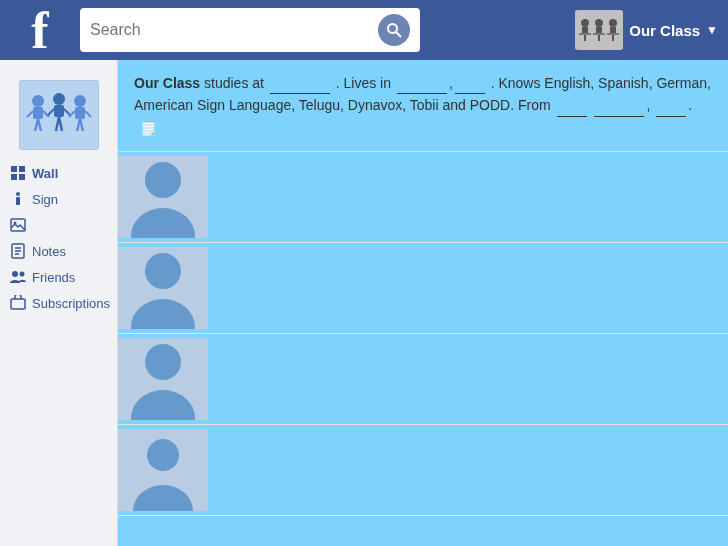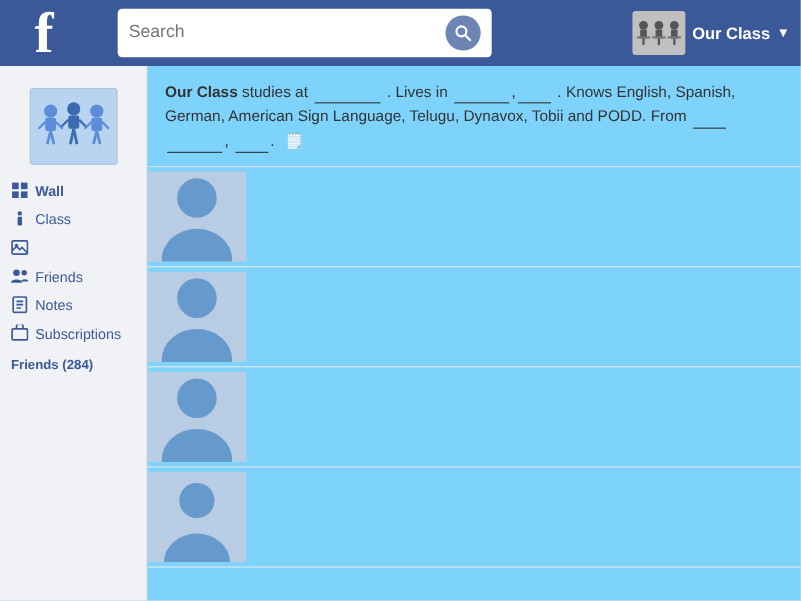--- a/index.html
+++ b/index.html
@@ -36,21 +36,20 @@
     }
 
     .search-bar {
       flex: 1;
       display: flex;
       align-items: center;
       background: white;
       border-radius: 4px;
       padding: 6px 10px;
       max-width: 340px;
-      margin-left: 27px;
     }
 
     .search-input {
       border: none;
       outline: none;
       font-size: 16px;
       color: #999;
       width: 100%;
       background: transparent;
     }
@@ -99,21 +98,21 @@
     }
 
     
     .main {
       display: flex;
       height: 486px;
     }
 
     
     .sidebar {
-      width: 134px;
+      width: 118px;
       background: #f0f2f5;
       border-right: 1px solid #ddd;
       padding-top: 10px;
       flex-shrink: 0;
     }
 
     .profile-pic-area {
       display: flex;
       justify-content: center;
       padding: 10px;
@@ -306,56 +305,55 @@
           <rect x="1" y="9" width="6" height="6"></rect>
           <rect x="9" y="9" width="6" height="6"></rect>
         </svg>
       <span>Wall</span>
     </div>
     <div class="nav-item">
       <svg class="nav-icon" viewBox="0 0 16 16" fill="#3b5998">
           <circle cx="8" cy="3" r="2"></circle>
           <rect x="6" y="6" width="4" height="8" rx="1"></rect>
         </svg>
-      <span>Class</span>
+      <span>Sign</span>
     </div>
     <div class="nav-item">
       <svg class="nav-icon" viewBox="0 0 16 16" fill="none" stroke="#3b5998" stroke-width="1.5">
           <rect x="1" y="2" width="14" height="12" rx="1"></rect>
           <circle cx="5" cy="6" r="1.5" fill="#3b5998" stroke="none"></circle>
           <path d="M1 11 l4-4 3 3 2-2 5 5" fill="none"></path>
         </svg>
+    </div>
+    <div class="nav-item">
+      <svg class="nav-icon" viewBox="0 0 16 16" fill="none" stroke="#3b5998" stroke-width="1.5">
+          <rect x="2" y="1" width="12" height="14" rx="1"></rect>
+          <line x1="5" y1="5" x2="11" y2="5"></line>
+          <line x1="5" y1="8" x2="11" y2="8"></line>
+          <line x1="5" y1="11" x2="9" y2="11"></line>
+        </svg>
+      <span>Notes</span>
     </div>
     <div class="nav-item">
       <svg class="nav-icon" viewBox="0 0 16 16" fill="#3b5998">
           <circle cx="5" cy="5" r="3"></circle>
           <path d="M0 14 c0-4 10-4 10 0"></path>
           <circle cx="12" cy="5" r="2.5"></circle>
           <path d="M9 13 c0-3 7-3 7 0"></path>
         </svg>
       <span>Friends</span>
     </div>
     <div class="nav-item">
       <svg class="nav-icon" viewBox="0 0 16 16" fill="none" stroke="#3b5998" stroke-width="1.5">
-          <rect x="2" y="1" width="12" height="14" rx="1"></rect>
-          <line x1="5" y1="5" x2="11" y2="5"></line>
-          <line x1="5" y1="8" x2="11" y2="8"></line>
-          <line x1="5" y1="11" x2="9" y2="11"></line>
-        </svg>
-      <span>Notes</span>
-    </div>
-    <div class="nav-item">
-      <svg class="nav-icon" viewBox="0 0 16 16" fill="none" stroke="#3b5998" stroke-width="1.5">
           <rect x="1" y="4" width="14" height="10" rx="1"></rect>
           <path d="M5 4 V2 a3 3 0 0 1 6 0 V4"></path>
         </svg>
       <span>Subscriptions</span>
     </div>
 
-    <div class="friends-header">Friends (284)</div>
   </div>
 
   <div class="content">
 
     <div class="bio-section">
       <span style="font-weight:bold;">Our Class</span>
       <span> studies at </span><span class="blank-line"></span>
       <span>.  Lives in </span><span class="blank-line blank-medium"></span><span>,</span><span class="blank-line blank-short"></span>
       <span>.  Knows English, Spanish, German,  American Sign Language, Telugu, Dynavox, Tobii and PODD.  From  </span><span class="blank-line blank-short"></span>
       <span class="blank-line blank-medium"></span><span>,</span>

